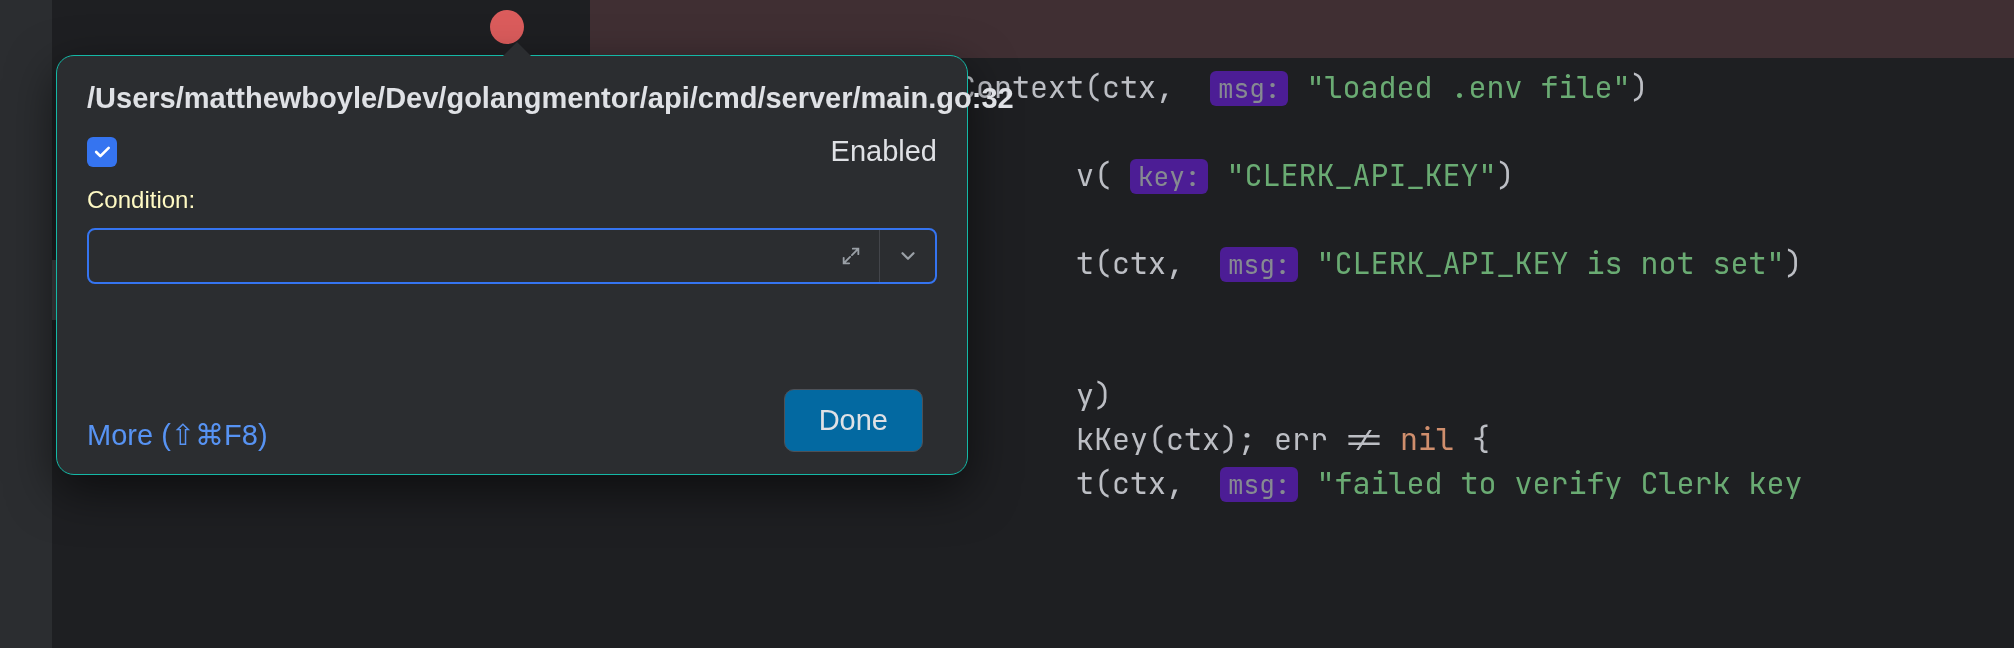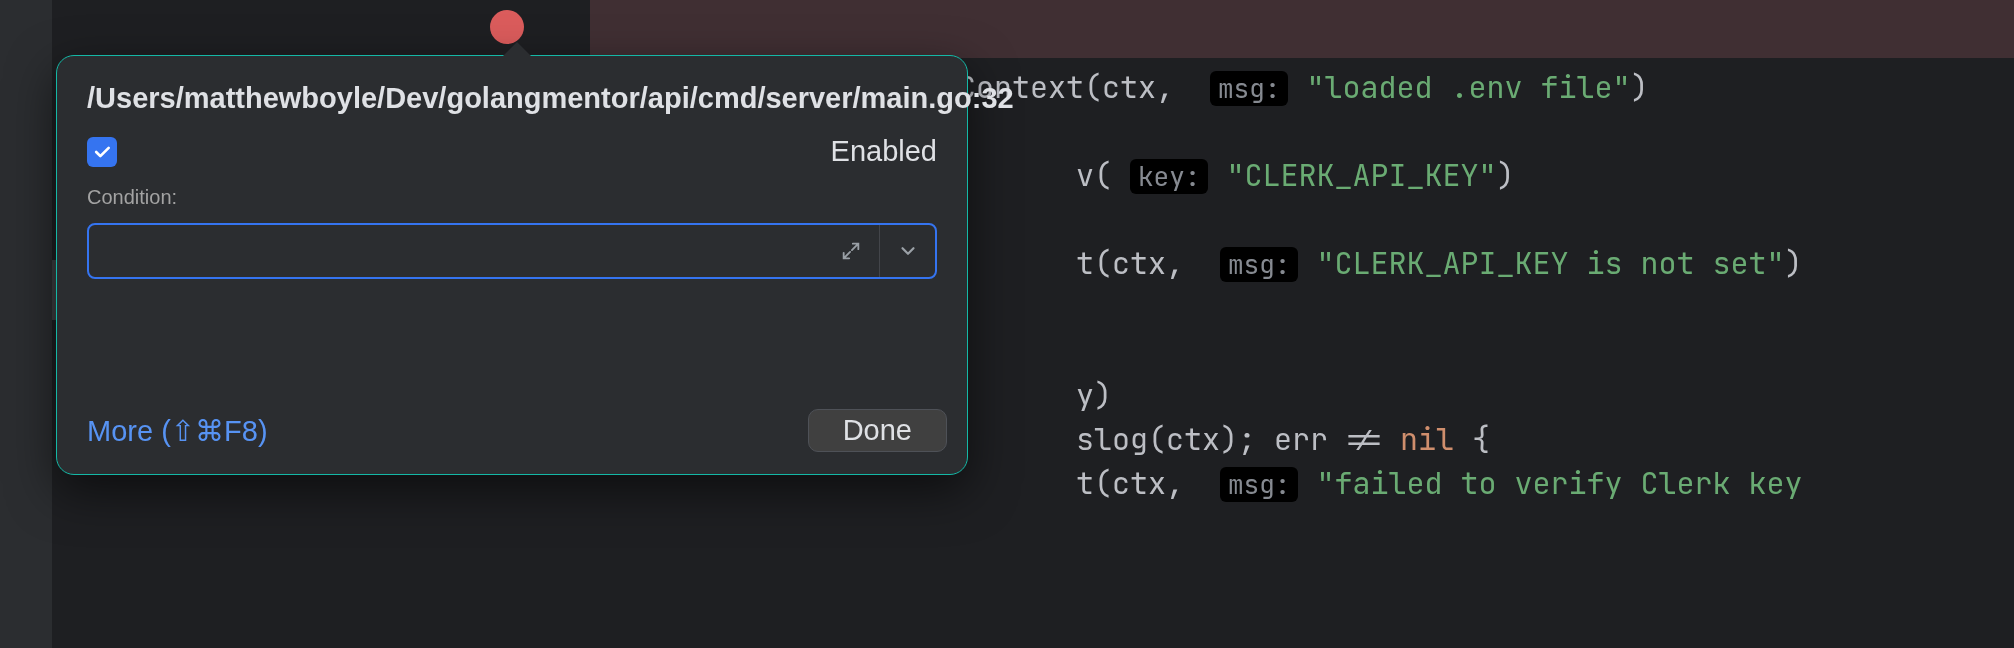--- a/index.html
+++ b/index.html
@@ -76,21 +76,21 @@
     height: 40px;
     background: #2e4a8f;
     vertical-align: middle;
     margin-right: 8px;
   }
   .tk-func   { color: #bcbec4; }
   .tk-ident  { color: #bcbec4; }
   .tk-paren  { color: #bcbec4; }
   .tk-nil    { color: #cf8e6d; text-align: right; }
   .tk-string { color: #6aab73; }
-  .tk-hint   { color: #868a91; background: #000000; padding: 0 8px; border-radius: 6px; font-size: 26px; }
+  .tk-hint   { color: #868a91; background: #4c1d95; padding: 0 8px; border-radius: 6px; font-size: 26px; }
 
   .popover {
     position: absolute;
     left: 56px;
     top: 55px;
     width: 912px;
     height: 420px;
     background: #2b2d30;
     border: 1px solid #14b8a6;
     border-radius: 18px;
@@ -130,22 +130,22 @@
     align-items: center;
     justify-content: center;
     flex-shrink: 0;
   }
   .checkbox svg { width: 20px; height: 20px; }
   .check-label {
     color: #dfe1e5;
     font-size: 29px;
   }
   .cond-label {
-    color: #a3a3a3;
-    font-size: 20px;
+    color: #fef9c3;
+    font-size: 24px;
     margin-top: 0;
     margin-bottom: 14px;
   }
   .cond-field {
     display: flex;
     width: 850px;
     height: 56px;
     border: 2px solid #3574f0;
     border-radius: 8px;
     background: #2b2d30;
@@ -167,36 +167,36 @@
     align-items: center;
     justify-content: center;
     border-left: 1px solid #43454a;
     color: #9aa0a6;
   }
   .cond-btn.first { border-left: none; }
   .cond-btn svg { width: 22px; height: 22px; }
   .pop-footer {
     position: absolute;
     left: 30px;
-    right: 20px;
+    right: 44px;
     bottom: 22px;
     display: flex;
-    align-items: center;
+    align-items: flex-end;
     justify-content: space-between;
   }
   .more-link {
     color: #5793f3;
     font-size: 29px;
   }
   .done-btn {
-    background: #404040;
+    background: #0369a1;
     border: 1px solid #4e5157;
     color: #dfe1e5;
     font-size: 29px;
-    padding: 4px 34px;
+    padding: 14px 34px;
     border-radius: 10px;
     cursor: pointer;
   }
 </style>
 </head>
 <body>
 
 <div class="editor-bg">
 
   <div class="gutter"></div>
@@ -218,21 +218,21 @@
 
     <div class="code-line" style="top:176px; left:378px;">
       <span class="tk-ident">t(ctx,</span><span>  </span><span class="tk-hint">msg:</span><span> </span><span class="tk-string">"CLERK_API_KEY is not set"</span><span class="tk-paren">)</span>
     </div>
 
     <div class="code-line" style="top:308px; left:378px;">
       <span class="tk-ident">y)</span>
     </div>
 
     <div class="code-line" style="top:352px; left:378px;">
-      <span class="tk-ident">slog(ctx); err != </span><span class="tk-nil">nil</span><span class="tk-ident"> {</span>
+      <span class="tk-ident">kKey(ctx); err != </span><span class="tk-nil">nil</span><span class="tk-ident"> {</span>
     </div>
 
     <div class="code-line" style="top:396px; left:378px;">
       <span class="tk-ident">t(ctx,</span><span>  </span><span class="tk-hint">msg:</span><span> </span><span class="tk-string">"failed to verify Clerk key</span>
     </div>
   </div>
 
   <div class="popover">
     <div class="pop-title">/Users/matthewboyle/Dev/golangmentor/api/cmd/server/main.go:32</div>
 

